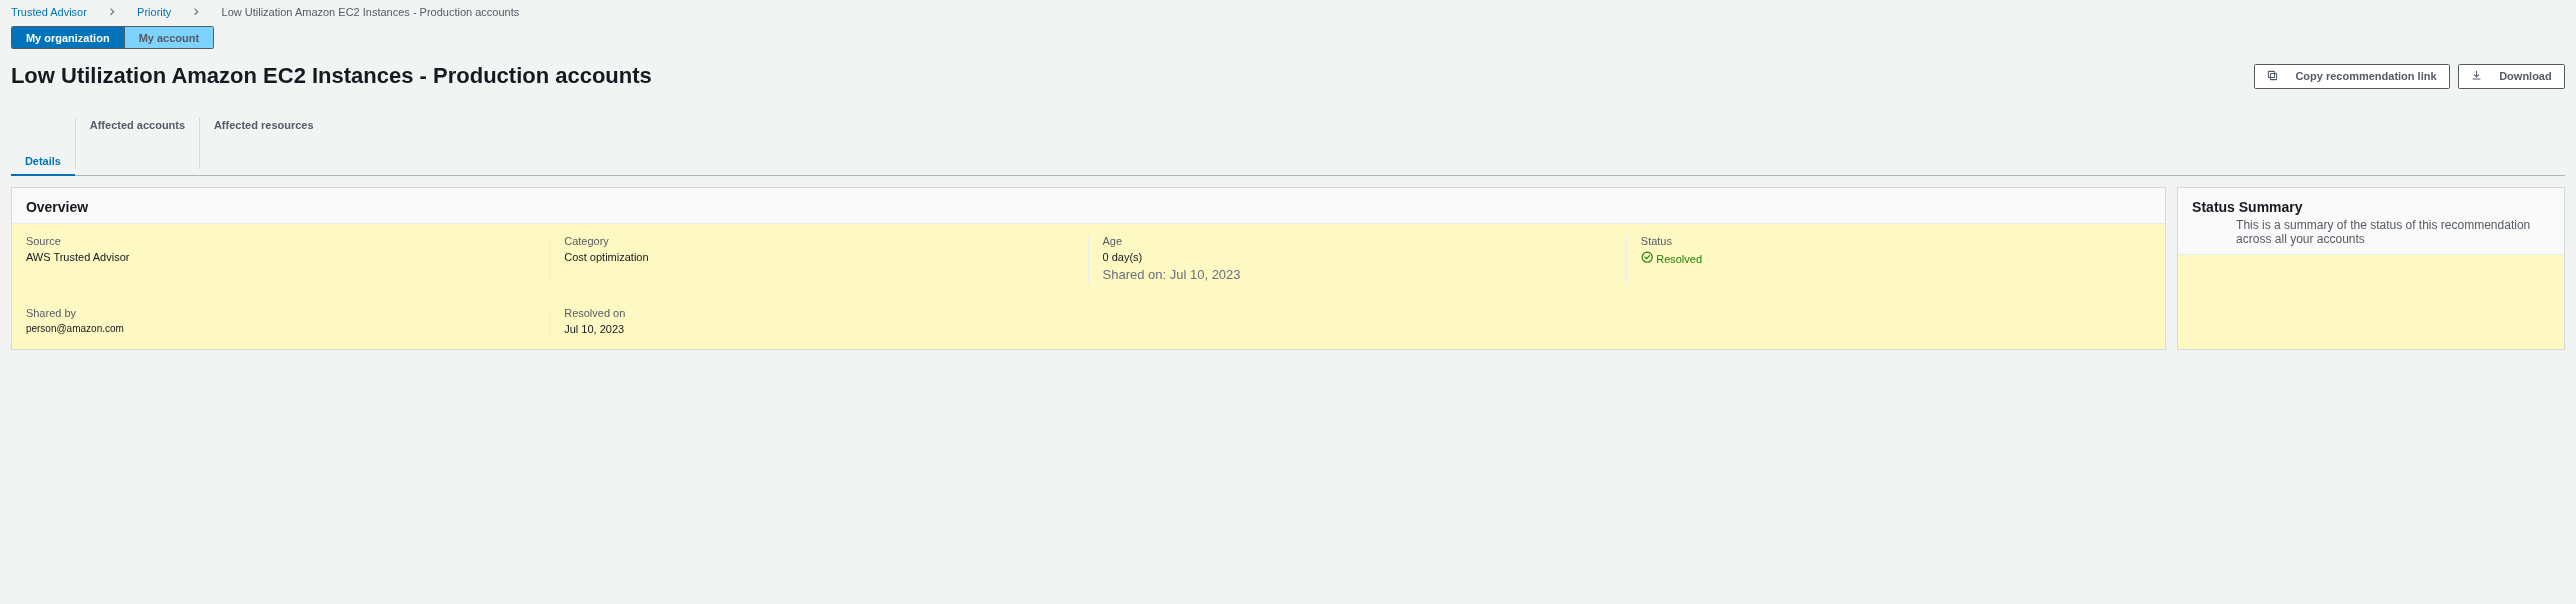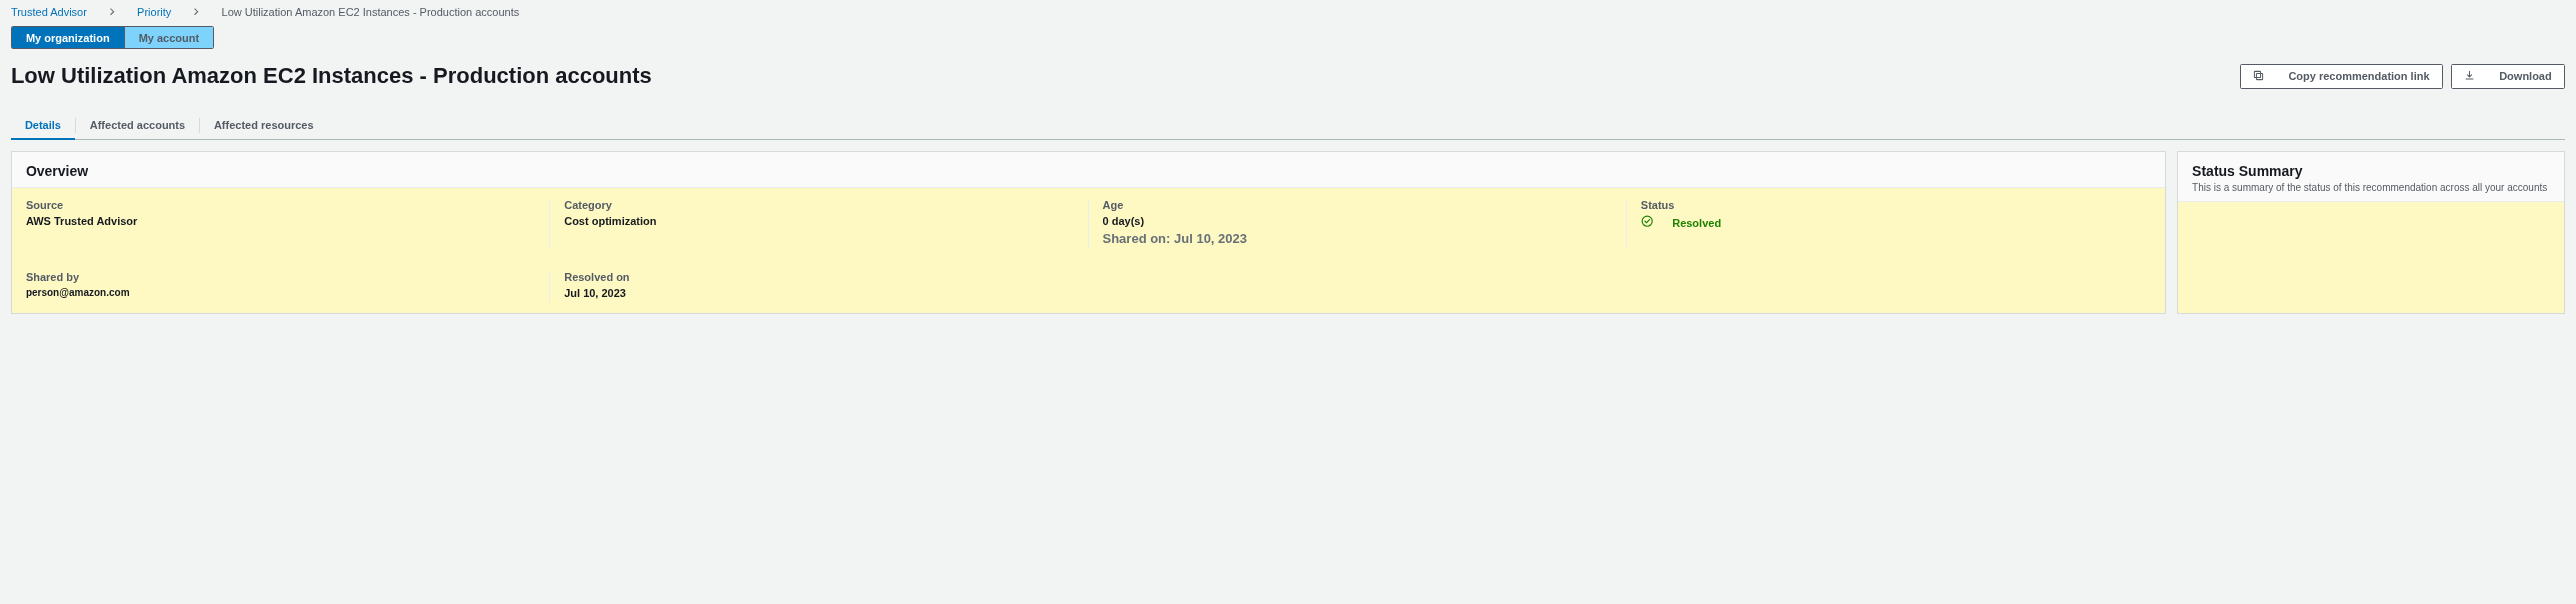--- a/index.html
+++ b/index.html
@@ -57,21 +57,21 @@
   }
   .page-title {
     font-size: 22px;
     font-weight: 700;
     color: #16191f;
   }
   .header-actions { display: flex; gap: 7.8px; }
   .btn {
     display: inline-flex;
     align-items: center;
-    gap: 24px;
+    gap: 17px;
     background: #fff;
     border: 0.8px solid #545b64;
     border-radius: 1.6px;
     padding: 4.7px 12.4px;
     font-size: 11px;
     font-weight: 700;
     color: #545b64;
     cursor: pointer;
   }
   .btn svg { width: 11px; height: 11px; }
@@ -85,20 +85,21 @@
   .tab {
     padding: 7.8px 14px;
     font-size: 11px;
     font-weight: 700;
     color: #545b64;
     cursor: pointer;
     position: relative;
   }
   .tab.active {
     color: #0073bb;
+    margin-top: 36px;
   }
   .tab.active::after {
     content: "";
     position: absolute;
     left: 0; right: 0; bottom: -0.8px;
     height: 1.6px;
     background: #0073bb;
   }
   .tab-divider {
     width: 0.8px;
@@ -123,30 +124,30 @@
   .panel-header {
     padding: 11px 14px 7.8px 14px;
     background: #fafafa;
     border-bottom: 0.8px solid #eaeded;
   }
   .panel-header h2 {
     font-size: 14px;
     font-weight: 700;
   }
   .panel-header .sub {
-    font-size: 10px;
+    font-size: 12px;
     color: #545b64;
     margin-top: 3.1px;
+    margin-left: 44px;
   }
 
   .overview-body {
     display: grid;
     grid-template-columns: repeat(4, 1fr);
     gap: 0;
-    font-weight: bold;
   }
   .ov-cell {
     padding: 11px 14px 14px 14px;
     position: relative;
   }
   .ov-cell.border-right::after {
     content: "";
     position: absolute;
     right: 0; top: 11px; bottom: 11px;
     width: 0.8px;
@@ -163,21 +164,21 @@
   }
   .ov-sub {
     font-size: 13px;
     color: #687078;
     margin-top: 3.1px;
   }
   .resolved {
     color: #1d8102;
     display: inline-flex;
     align-items: center;
-    gap: 19px;
+    gap: 3px;
     font-size: 11px;
   }
   .resolved svg { width: 12.4px; height: 12.4px; }
 
   .status-body {
     padding: 12.4px 14px 39px 14px;
   }
 </style>
 </head>
 <body>

